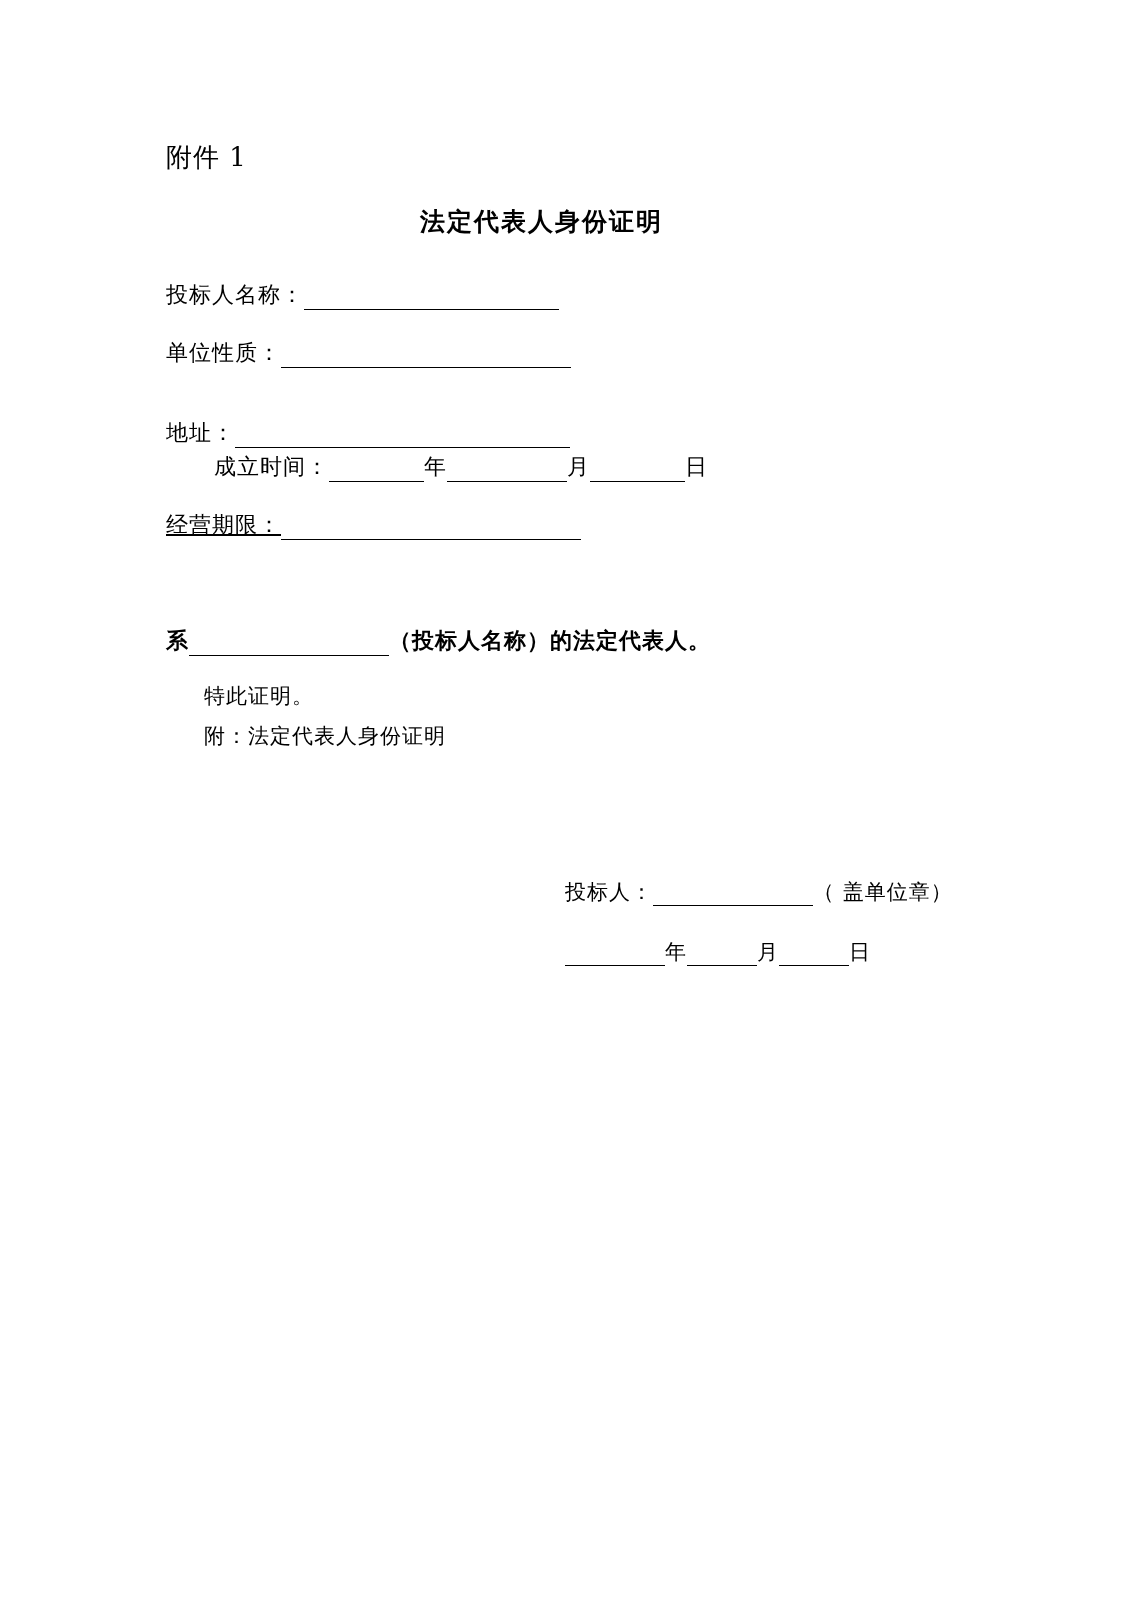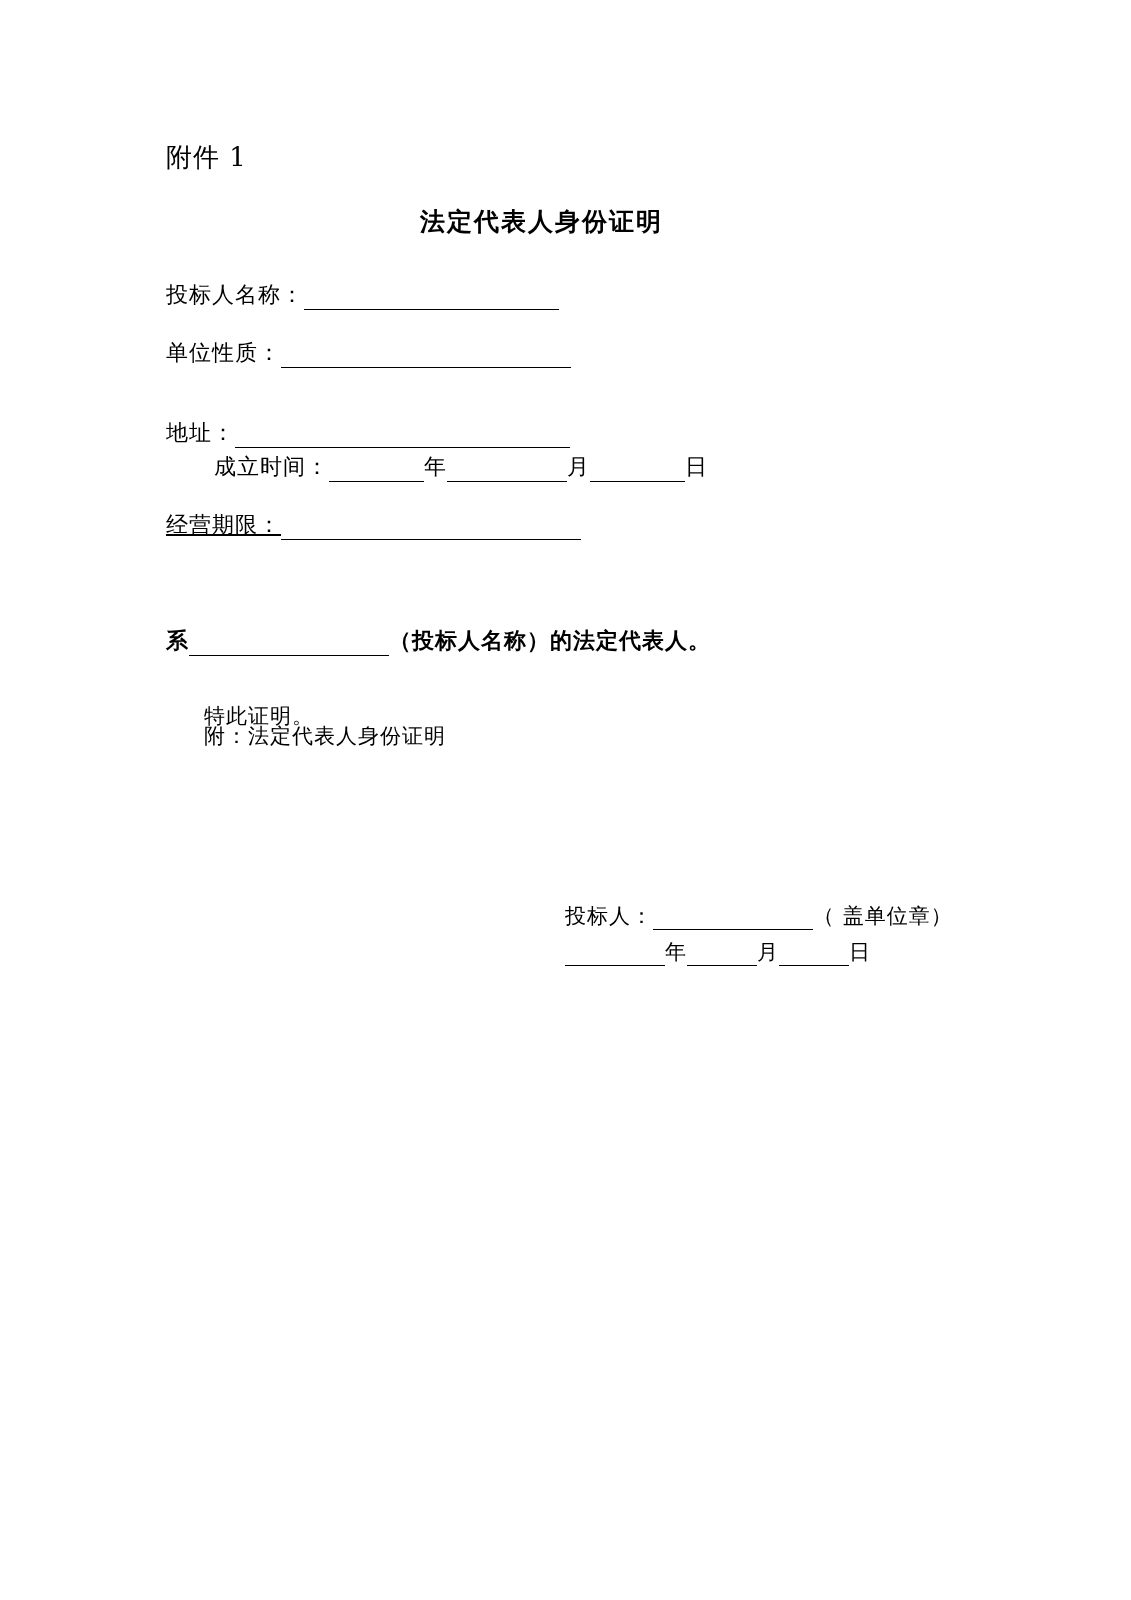--- a/index.html
+++ b/index.html
@@ -98,25 +98,25 @@
 
   <div class="field-row" style="top: 510px; text-decoration: underline;">
     <span>经营期限：</span><span class="blank" style="width: 300px;"></span>
   </div>
 
 
   <div class="field-row" style="top: 626px; font-weight: bold;">
     <span>系</span><span class="blank" style="width: 200px;"></span><span>（投标人名称）的法定代表人。</span>
   </div>
 
-  <div class="note-line" style="top: 682px; margin-top: 20px;">特此证明。</div>
+  <div class="note-line" style="top: 682px;">特此证明。</div>
 
   <div class="note-line" style="top: 722px;">附：法定代表人身份证明</div>
 
-  <div class="sign-row" style="top: 878px; margin-top: 24px;">
+  <div class="sign-row" style="top: 878px;">
     <span>投标人：</span><span class="blank" style="width: 160px;"></span><span>（ 盖单位章）</span>
   </div>
 
   <div class="sign-row" style="top: 938px;">
     <span class="blank" style="width: 100px;"></span><span>年</span><span class="blank" style="width: 70px;"></span><span>月</span><span class="blank" style="width: 70px;"></span><span>日</span>
   </div>
 
 </div>
 
 </body></html>

